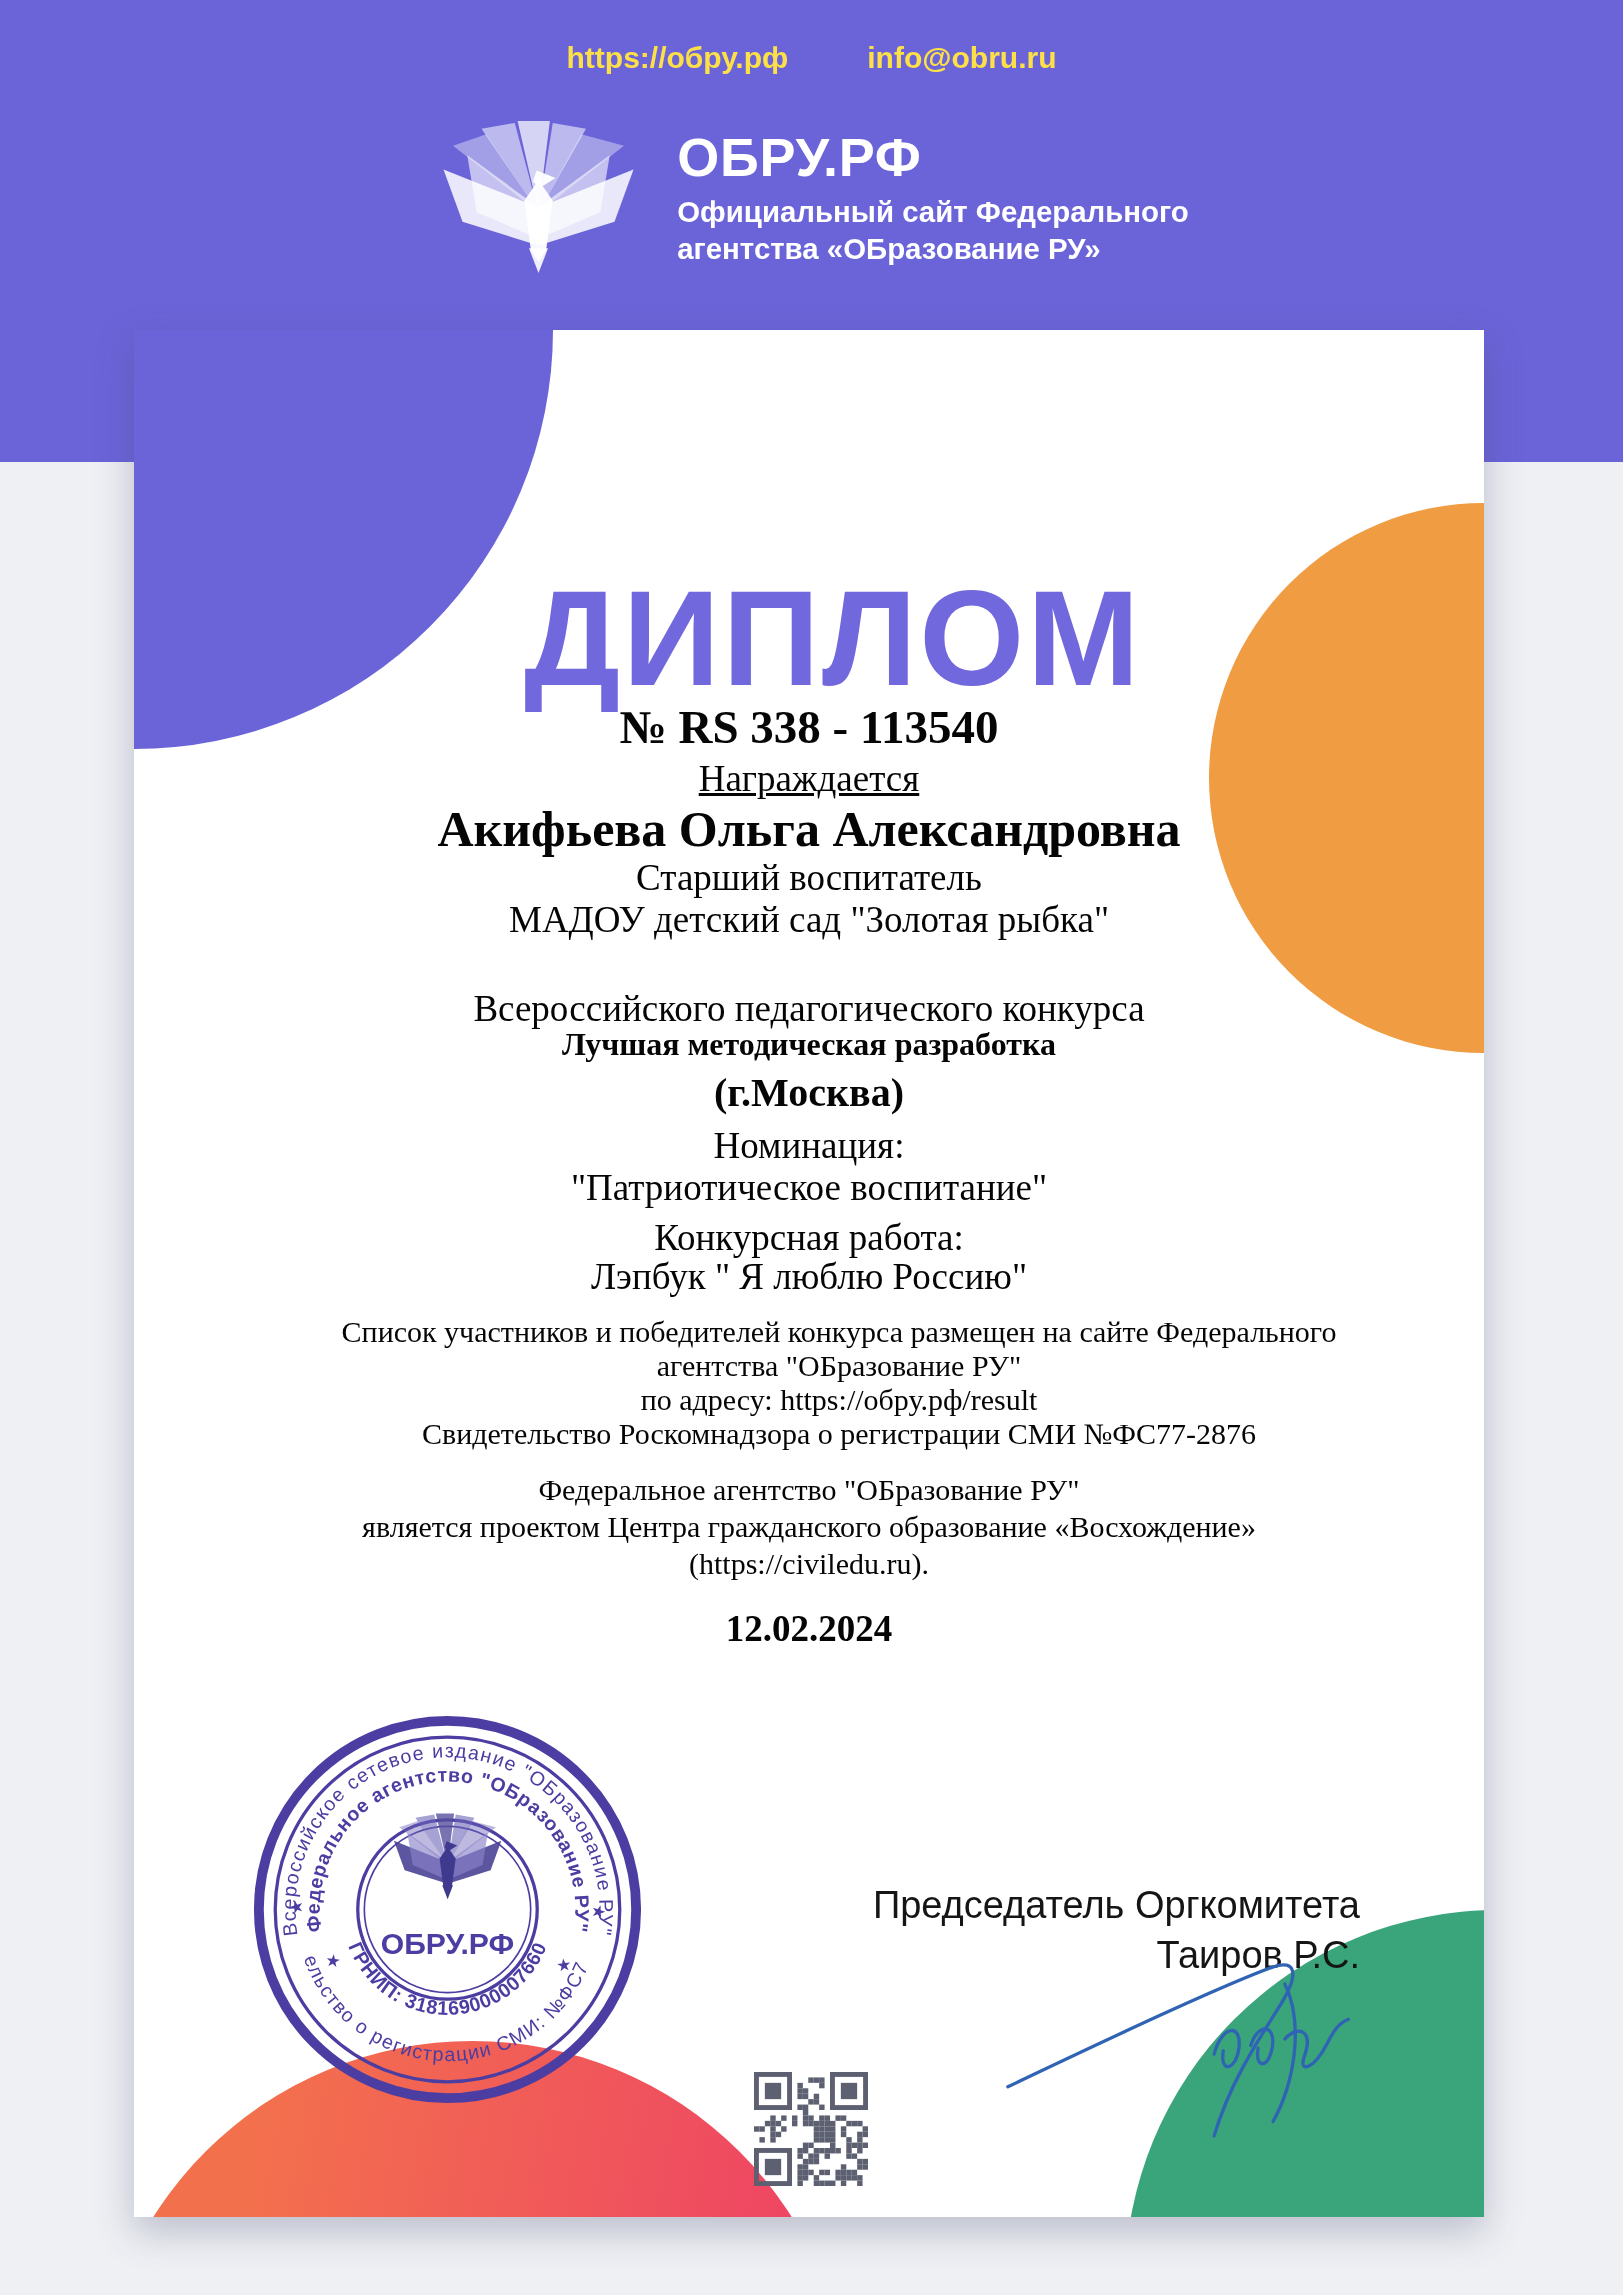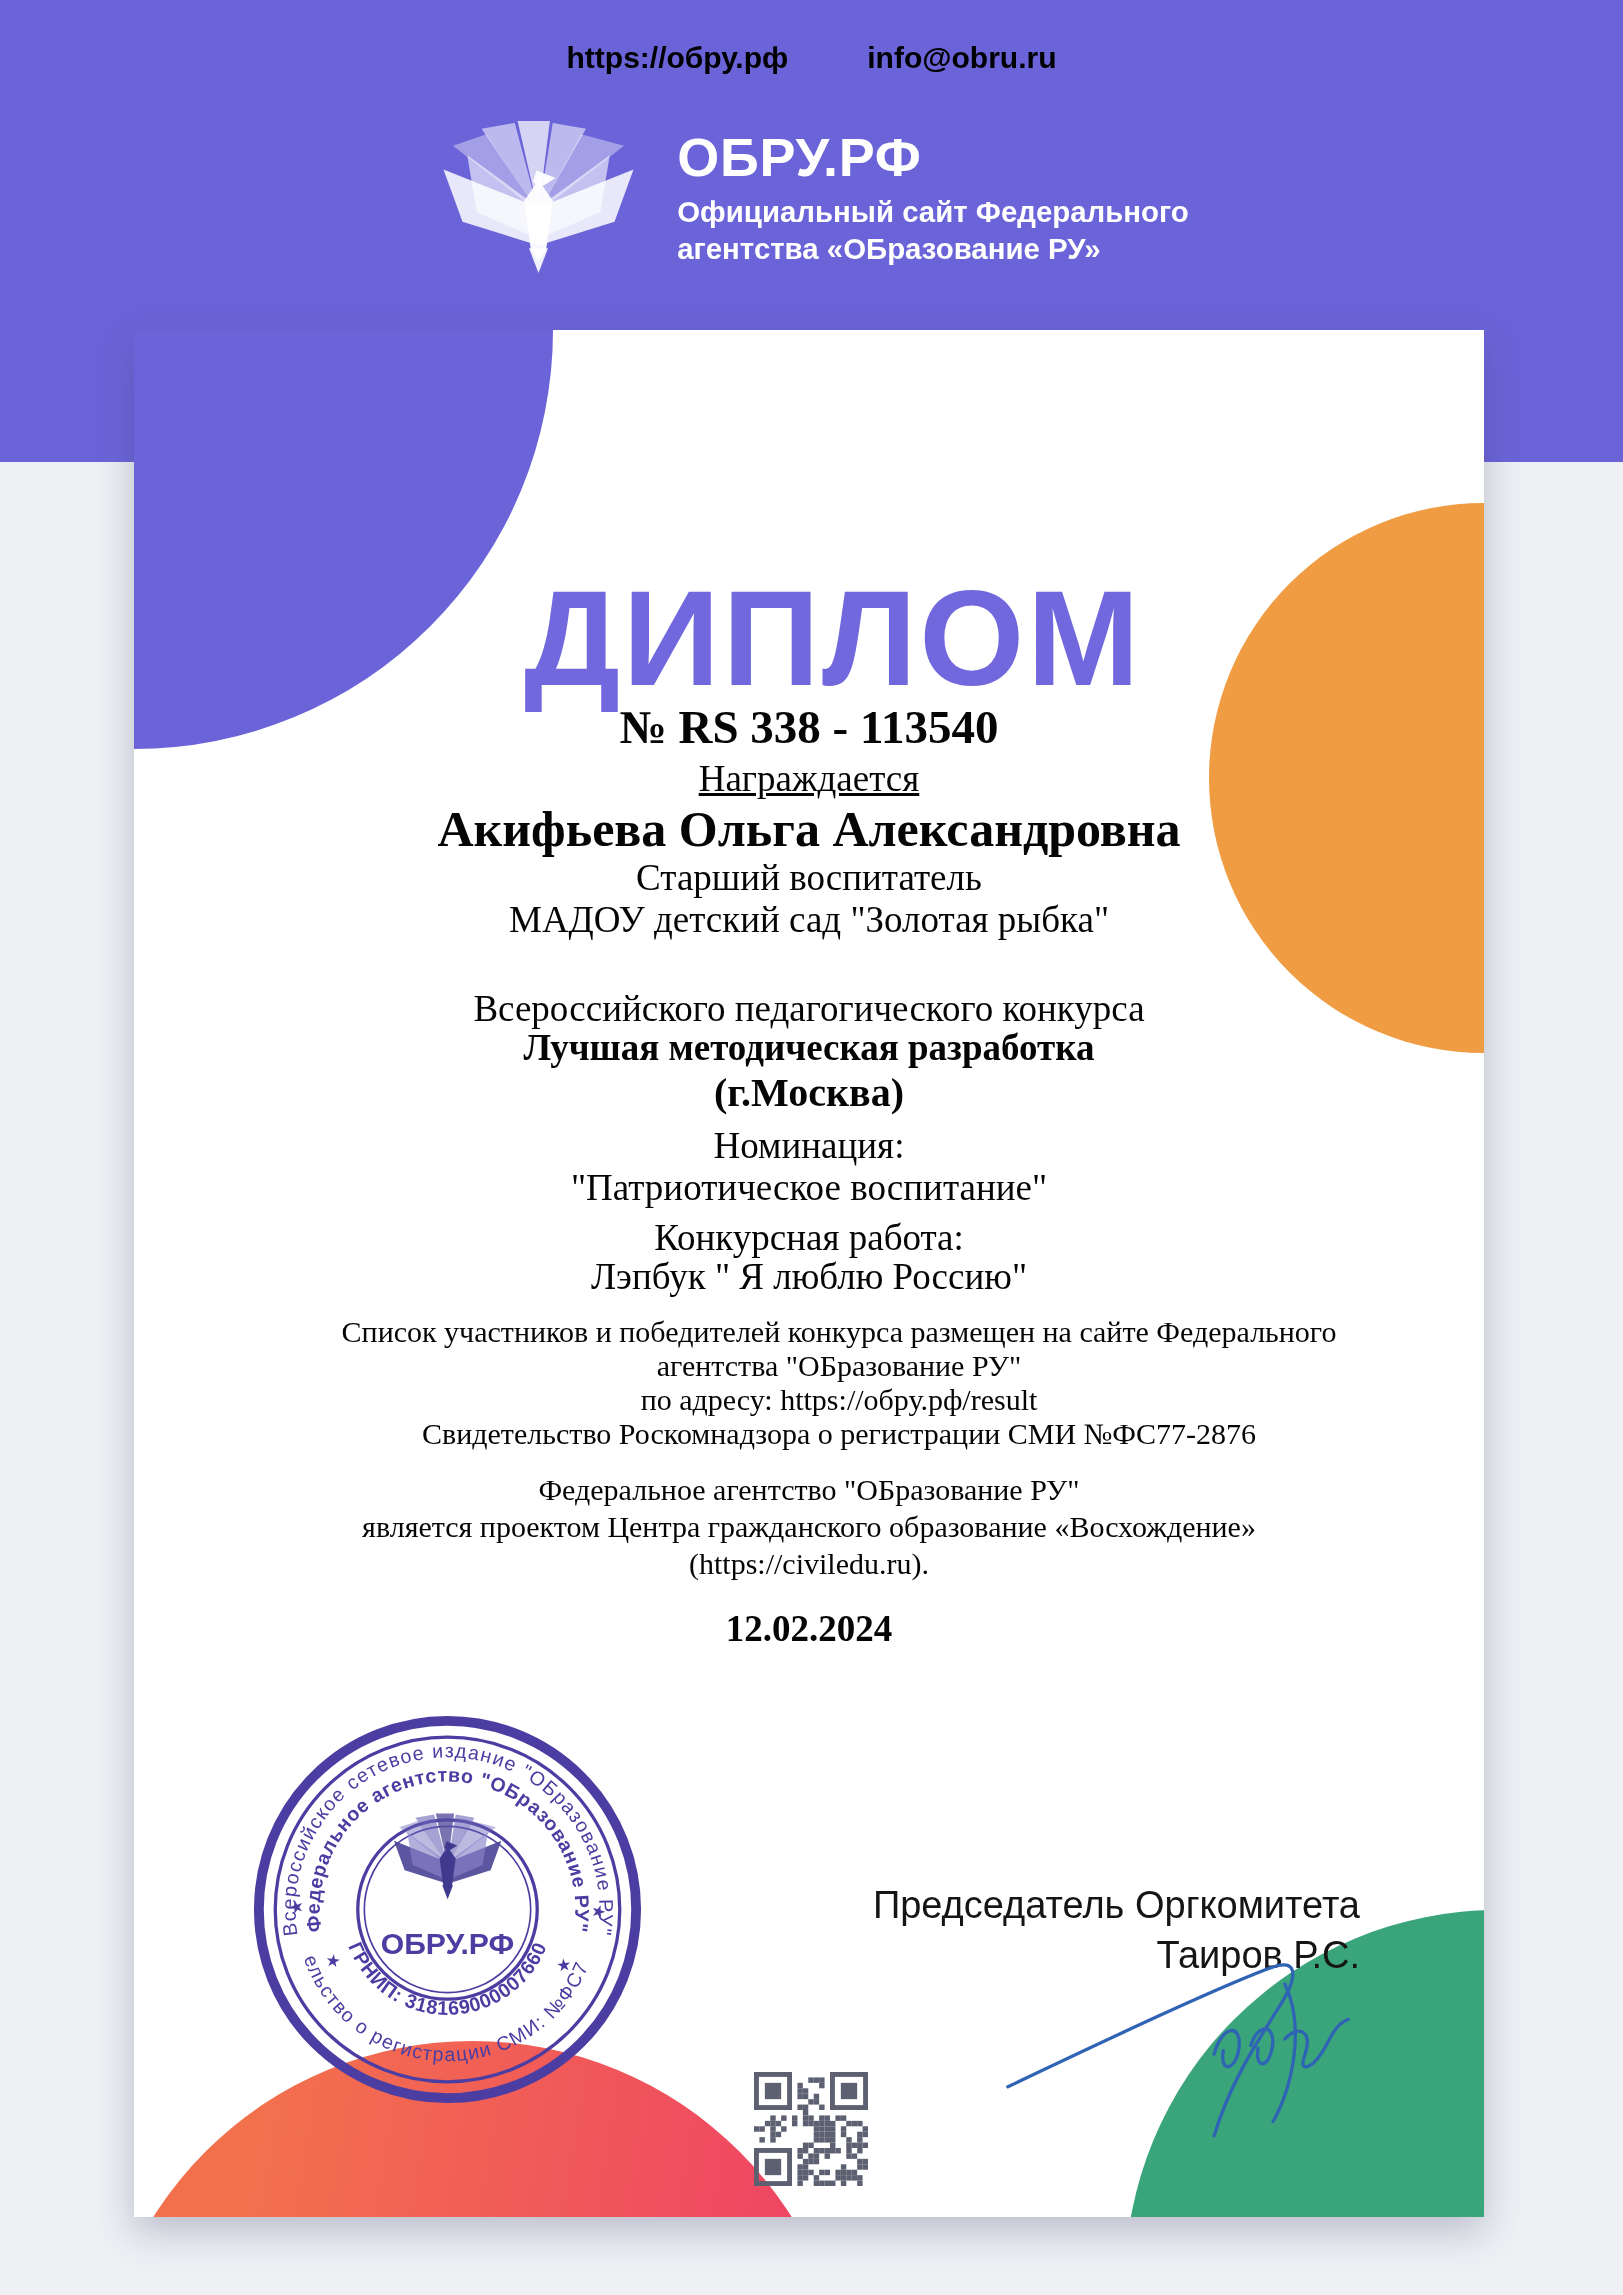--- a/index.html
+++ b/index.html
@@ -3,21 +3,21 @@
 <meta charset="utf-8">
 <style>
   html,body{margin:0;padding:0;}
   body{background:#eef0f4;font-family:"Liberation Serif","DejaVu Serif",serif;}
   .page{position:relative;width:1623px;height:2295px;background:#eef0f4;overflow:hidden;}
 
   
   .band{position:absolute;left:0;top:0;width:1623px;height:462px;background:#6b64d9;}
   .band-links{position:absolute;left:0;top:41px;width:100%;display:flex;justify-content:center;gap:79px;
     font-family:"Liberation Sans","DejaVu Sans",sans-serif;font-weight:bold;font-size:30px;color:#ffffff;}
-  .band-links a{color:#000000;text-decoration:none;text-align:center;}
+  .band-links a{color:#fde047;text-decoration:none;text-align:center;}
   .brand{position:absolute;left:0;top:116px;width:100%;display:flex;justify-content:center;align-items:center;gap:34px;}
   .brand-text{font-family:"Liberation Sans","DejaVu Sans",sans-serif;color:#fff;}
   .brand-title{font-size:54px;font-weight:bold;letter-spacing:0.7px;line-height:1.05;}
   .brand-sub{font-size:29.4px;font-weight:bold;line-height:1.26;margin-top:6.5px;}
 
   
   .card{position:absolute;left:134px;top:330px;width:1350px;height:1887px;background:#ffffff;
     box-shadow:0 14.4px 36px rgba(70,70,110,.30);overflow:hidden;}
 
   .blob{position:absolute;border-radius:50%;}
@@ -30,21 +30,21 @@
   .line{position:absolute;left:0;width:100%;text-align:center;color:#050505;}
   .l-title  {top:241px;font-family:"Liberation Sans","DejaVu Sans",sans-serif;font-weight:bold;
              font-size:135px;line-height:1;color:#7168de;letter-spacing:2.6px;padding-left:24px;}
   .l-number {top:370px;font-size:47px;font-weight:bold;}
   .l-award  {top:427px;font-size:37px;text-decoration:underline;}
   .l-name   {top:470px;font-size:50px;font-weight:bold;}
   .l-pos    {top:526px;font-size:37px;}
   .l-org    {top:568px;font-size:37px;}
   .l-result {top:609px;font-size:48px;font-weight:bold;}
   .l-contest{top:657px;font-size:37px;}
-  .l-best   {top:696px;font-size:37px;font-weight:bold;}
+  .l-best   {top:696px;font-size:32px;font-weight:bold;}
   .l-city   {top:739px;font-size:40px;font-weight:bold;}
   .l-nomlab {top:794px;font-size:37px;text-align:center;}
   .l-nom    {top:836px;font-size:37px;}
   .l-worklab{top:886px;font-size:37px;}
   .l-work   {top:925px;font-size:37px;}
   .l-note   {top:985px;font-size:30px;line-height:34px;padding-left:30px;}
   .l-agency {top:1141px;font-size:30px;line-height:37px;}
   .l-date   {top:1277px;font-size:37px;font-weight:bold;}
 
   

